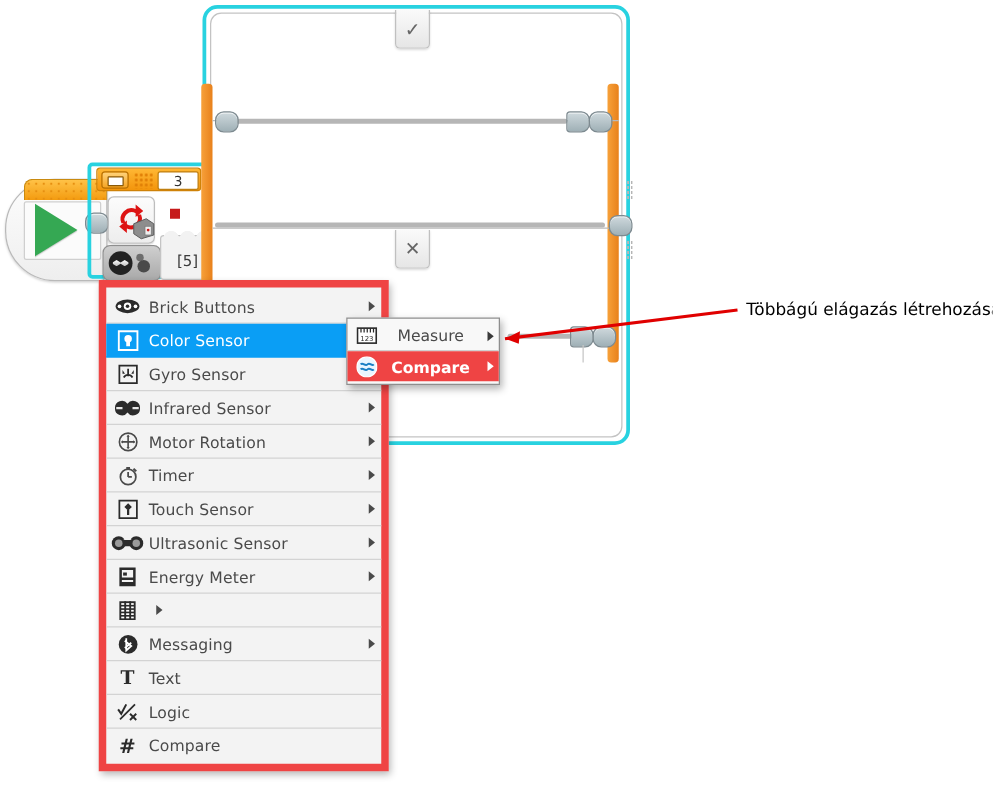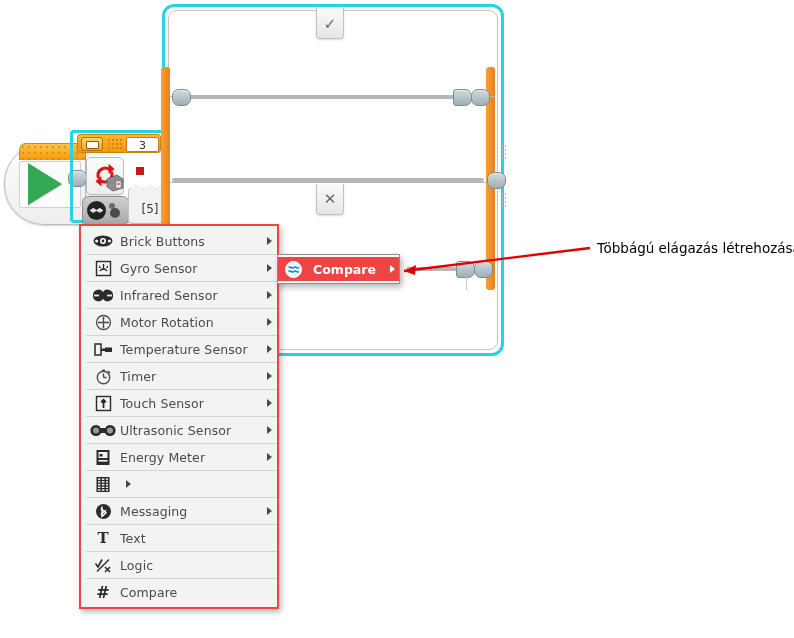--- a/index.html
+++ b/index.html
@@ -162,24 +162,24 @@
   .plug.flat{border-radius:3px 7px 7px 3px;}
   .vdots{
     position:absolute;width:5px;height:16px;
     background-image:radial-gradient(#b5b5b5 .8px,transparent 1px);
     background-size:3px 4px;
   }
   .stub{position:absolute;background:#c6c6c6;}
 
   
   .menu{
-    position:absolute;left:79px;top:224px;width:200px;
-    background:#f3f3f3;border:2px solid #ef4444;
+    position:absolute;left:79px;top:224px;width:232px;
+    background:#f3f3f3;border:6px solid #ef4444;
     box-shadow:2px 3px 6px rgba(0,0,0,.3);
-    padding:2px 0 1px 5px;box-sizing:border-box;
+    padding:2px 0 1px 0;box-sizing:border-box;
   }
   .mi{
     position:relative;height:27px;display:flex;align-items:center;
     border-bottom:1px solid #d3d3d3;
     box-sizing:border-box;
   }
   .mi:last-child{border-bottom:none;}
   .mi .ico{
     width:34px;flex:0 0 34px;text-align:center;
     display:flex;align-items:center;justify-content:center;
@@ -315,20 +315,33 @@
             <circle cx="3.6" cy="7" r="1.5" fill="#fff"></circle>
             <circle cx="16.4" cy="7" r="1.5" fill="#fff"></circle>
           </svg>
       </span>
       <span class="lbl">Brick Buttons</span>
       <span class="arw">
           <i></i>
         </span>
     </div>
 
+    <div class="mi sel">
+      <span class="ico">
+        <svg width="17" height="17" viewBox="0 0 17 17">
+            <rect x="1" y="1" width="15" height="15" fill="#0a9ef5" stroke="#fff" stroke-width="1.6"></rect>
+            <circle cx="8.5" cy="7" r="3" fill="#fff"></circle>
+            <rect x="7" y="8.5" width="3" height="4.5" fill="#fff"></rect>
+          </svg>
+      </span>
+      <span class="lbl">Color Sensor</span>
+      <span class="arw">
+          <i></i>
+        </span>
+    </div>
 
     <div class="mi">
       <span class="ico">
         <svg width="17" height="17" viewBox="0 0 17 17">
             <rect x="1.5" y="1.5" width="14" height="14" fill="none" stroke="#2b2b2b" stroke-width="1.4"></rect>
             <path d="M5 11 A4 4 0 0 1 12 11" fill="none" stroke="#2b2b2b" stroke-width="1.4"></path>
             <path d="M4 5 L6 8 L4 8 Z M13 5 L11 8 L13 8 Z" fill="#2b2b2b"></path>
             <rect x="7.8" y="4" width="1.4" height="6" fill="#2b2b2b"></rect>
           </svg>
       </span>
@@ -359,33 +372,20 @@
             <path d="M8.5 3.5 L8.5 13.5 M3.5 8.5 L13.5 8.5" stroke="#4a4a4a" stroke-width="1.3"></path>
             <path d="M8.5 2.6 L7.2 4.4 L9.8 4.4 Z M8.5 14.4 L7.2 12.6 L9.8 12.6 Z M2.6 8.5 L4.4 7.2 L4.4 9.8 Z M14.4 8.5 L12.6 7.2 L12.6 9.8 Z" fill="#4a4a4a"></path>
           </svg>
       </span>
       <span class="lbl">Motor Rotation</span>
       <span class="arw">
           <i></i>
         </span>
     </div>
 
-    <div class="mi">
-      <span class="ico">
-        <svg width="22" height="15" viewBox="0 0 22 15">
-            <path d="M3 2 L9 2 L9 13 L3 13 Z" fill="none" stroke="#2b2b2b" stroke-width="1.5"></path>
-            <rect x="9" y="6.5" width="4" height="2.5" fill="#2b2b2b"></rect>
-            <rect x="13" y="5.5" width="7" height="4.5" fill="#2b2b2b"></rect>
-          </svg>
-      </span>
-      <span class="lbl">Temperature Sensor</span>
-      <span class="arw">
-          <i></i>
-        </span>
-    </div>
 
     <div class="mi">
       <span class="ico">
         <svg width="17" height="17" viewBox="0 0 17 17">
             <circle cx="8.5" cy="9.5" r="6.2" fill="none" stroke="#4a4a4a" stroke-width="1.4"></circle>
             <path d="M8.5 9.5 L8.5 5.5 M8.5 9.5 L11.5 9.5" stroke="#4a4a4a" stroke-width="1.4"></path>
             <rect x="7" y="1.6" width="3" height="2" fill="#4a4a4a"></rect>
             <path d="M12.8 3 L15 5" stroke="#4a4a4a" stroke-width="1.6"></path>
           </svg>
       </span>
@@ -495,20 +495,33 @@
     <div class="mi">
       <span class="ico">
         <span style="font-weight:700;font-size:16px;color:#2b2b2b;">#</span>
       </span>
       <span class="lbl">Compare</span>
       <span class="arw"></span>
     </div>
   </div>
 
   <div class="submenu">
+    <div class="smi">
+      <span class="ico">
+        <svg width="17" height="15" viewBox="0 0 17 15">
+            <rect x="1" y="1.5" width="15" height="12" fill="#fff" stroke="#2b2b2b" stroke-width="1.3"></rect>
+            <path d="M3.8 1.5 L3.8 5 M6.3 1.5 L6.3 5 M8.8 1.5 L8.8 5 M11.3 1.5 L11.3 5 M13.8 1.5 L13.8 5" stroke="#2b2b2b" stroke-width="1"></path>
+            <text x="8.5" y="12" font-size="5.5" text-anchor="middle" fill="#2b2b2b" font-family="DejaVu Sans">123</text>
+          </svg>
+      </span>
+      <span class="lbl">Measure</span>
+      <span class="arw">
+          <i></i>
+        </span>
+    </div>
     <div class="smi sel">
       <span class="ico">
         <svg width="17" height="17" viewBox="0 0 17 17">
             <circle cx="8.5" cy="8.5" r="8" fill="#eaf6ff" stroke="#fff" stroke-width="1"></circle>
             <path d="M3.5 6.5 C5.5 4.5 7 8.5 9 6.5 C11 4.5 12.5 8.5 14 6.5" stroke="#1b7fc4" stroke-width="1.5" fill="none"></path>
             <path d="M3.5 10.5 C5.5 8.5 7 12.5 9 10.5 C11 8.5 12.5 12.5 14 10.5" stroke="#1b7fc4" stroke-width="1.5" fill="none"></path>
           </svg>
       </span>
       <span class="lbl">Compare</span>
       <span class="arw">

